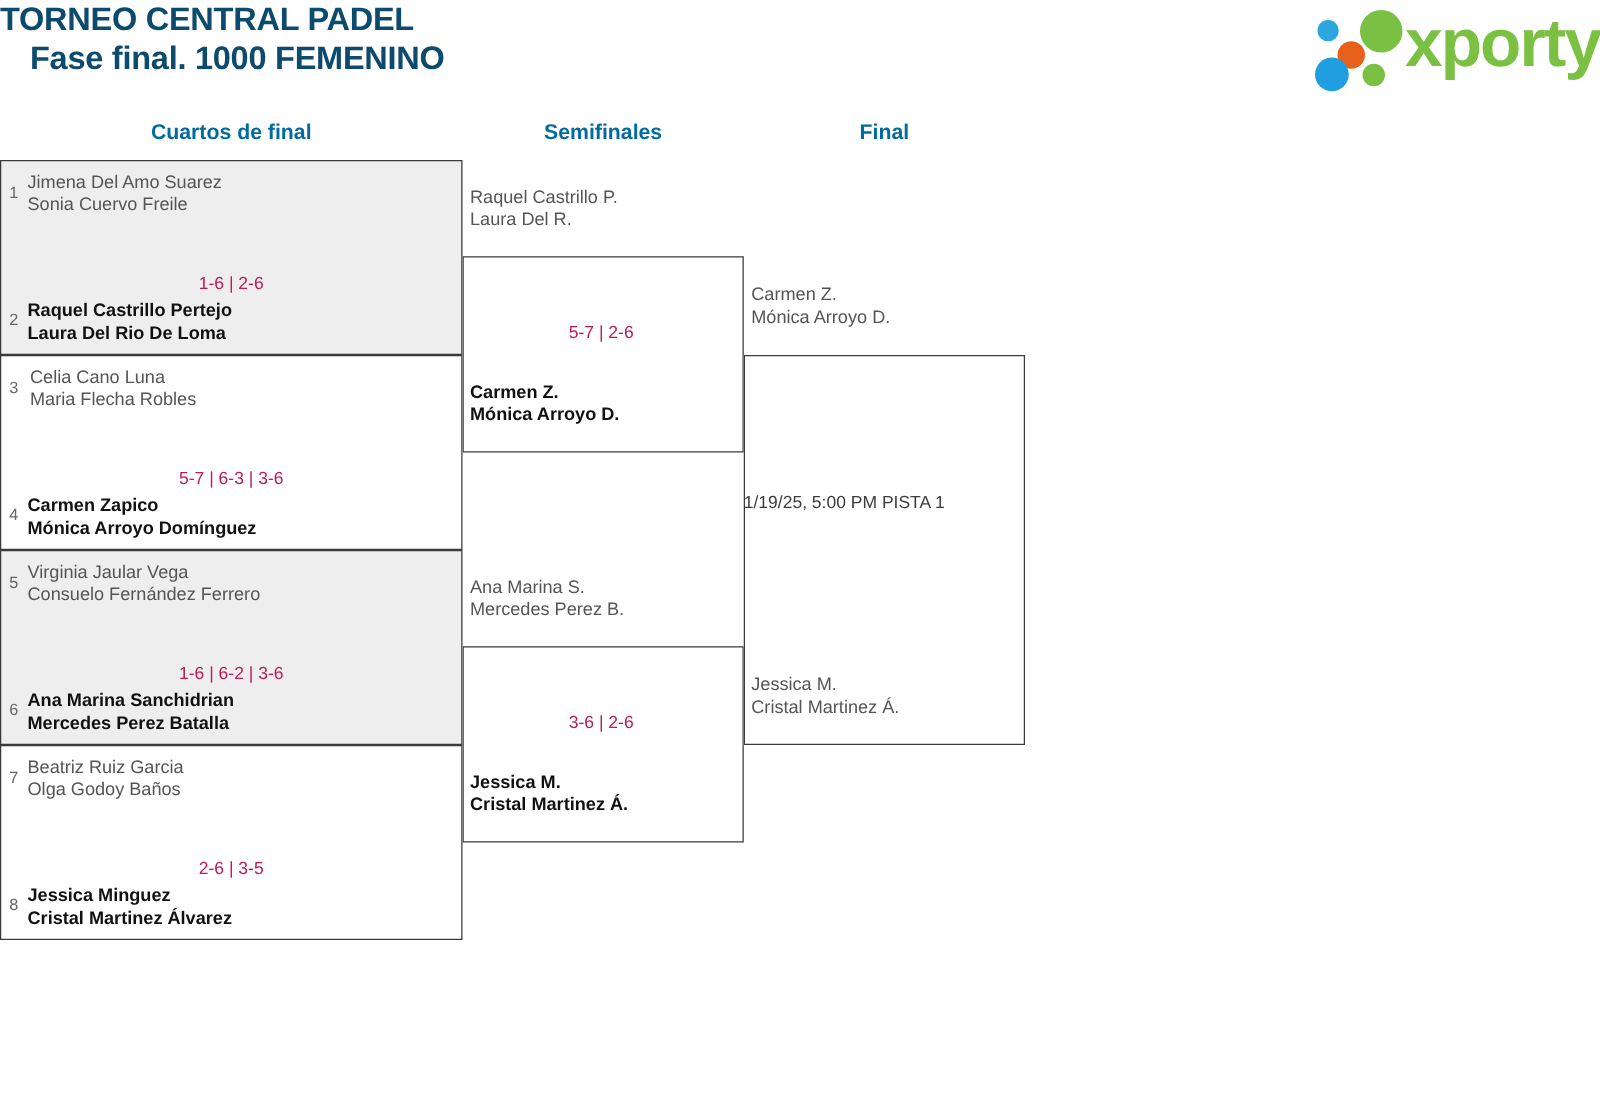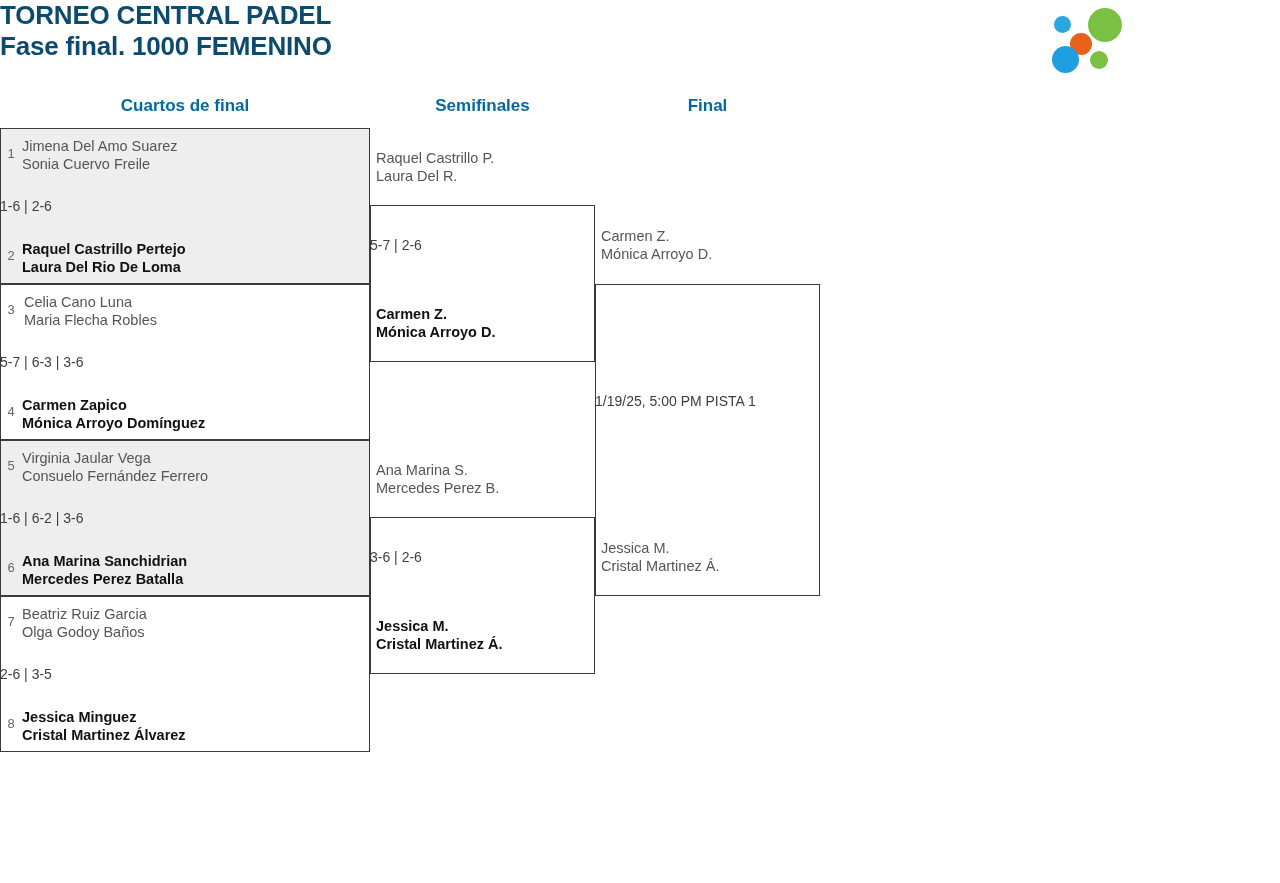--- a/index.html
+++ b/index.html
@@ -22,21 +22,21 @@
     left: 0px;
     top: 0px;
     font-size: 26px;
     font-weight: 700;
     letter-spacing: -0.2px;
     line-height: 31px;
     color: #0c4a6e;
     white-space: nowrap;
   }
   .page-title .line1 { display: block; }
-  .page-title .line2 { display: block; }
+  .page-title .line2 { display: block; padding-left: 24px; }
 
   
   .logo {
     position: absolute;
     left: 1052px;
     top: 6px;
     width: 226px;
     height: 62px;
   }
   .logo-word {
@@ -76,24 +76,25 @@
     box-sizing: border-box;
     border: 1px solid #3a3a3a;
   }
   .match-box.shaded { background: #eeeeee; }
   .match-box.plain  { background: #ffffff; }
 
   .score {
     position: absolute;
     left: 0;
     right: 0;
-    text-align: left;
+    text-align: center;
     font-size: 14px;
-    color: #404040;
-    white-space: nowrap;
+    color: #be185d;
+    white-space: nowrap;
+    margin-top: 20px;
   }
 
   .team {
     position: absolute;
     font-size: 14.5px;
     line-height: 18px;
     white-space: nowrap;
   }
   .team .l { display: block; }
   .team.loser  { color: #555555; font-weight: 400; }
@@ -122,20 +123,21 @@
   <span class="line1">TORNEO CENTRAL PADEL</span>
   <span class="line2">Fase final. 1000 FEMENINO</span>
 </div>
 
 <div class="logo">
   <span class="dot dot-blue-sm"></span>
   <span class="dot dot-orange"></span>
   <span class="dot dot-green-lg"></span>
   <span class="dot dot-blue-lg"></span>
   <span class="dot dot-green-sm"></span>
+  <span class="logo-word">xporty</span>
 </div>
 
 <div class="round-header rh-qf">Cuartos de final</div>
 <div class="round-header rh-sf">Semifinales</div>
 <div class="round-header rh-fin">Final</div>
 
 <div class="match-box shaded" style="left:0px; top:128px; width:370px; height:156px;"></div>
 <div class="seed" style="left:0px; top:146px;">1</div>
 <div class="team loser" style="left:22px; top:137px;">
   <span class="l">Jimena Del Amo Suarez</span>

